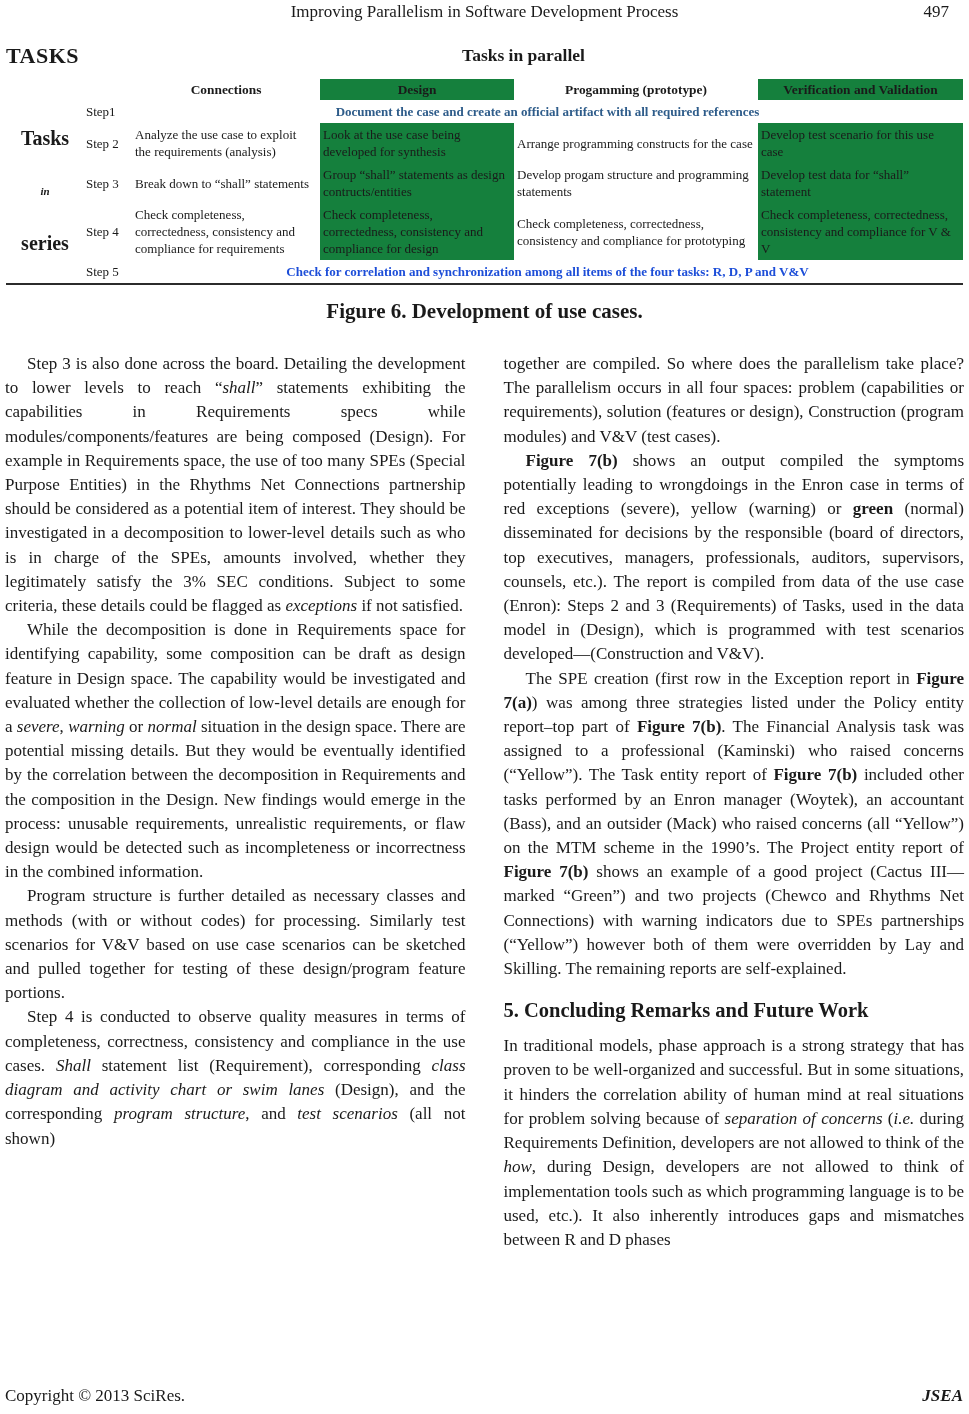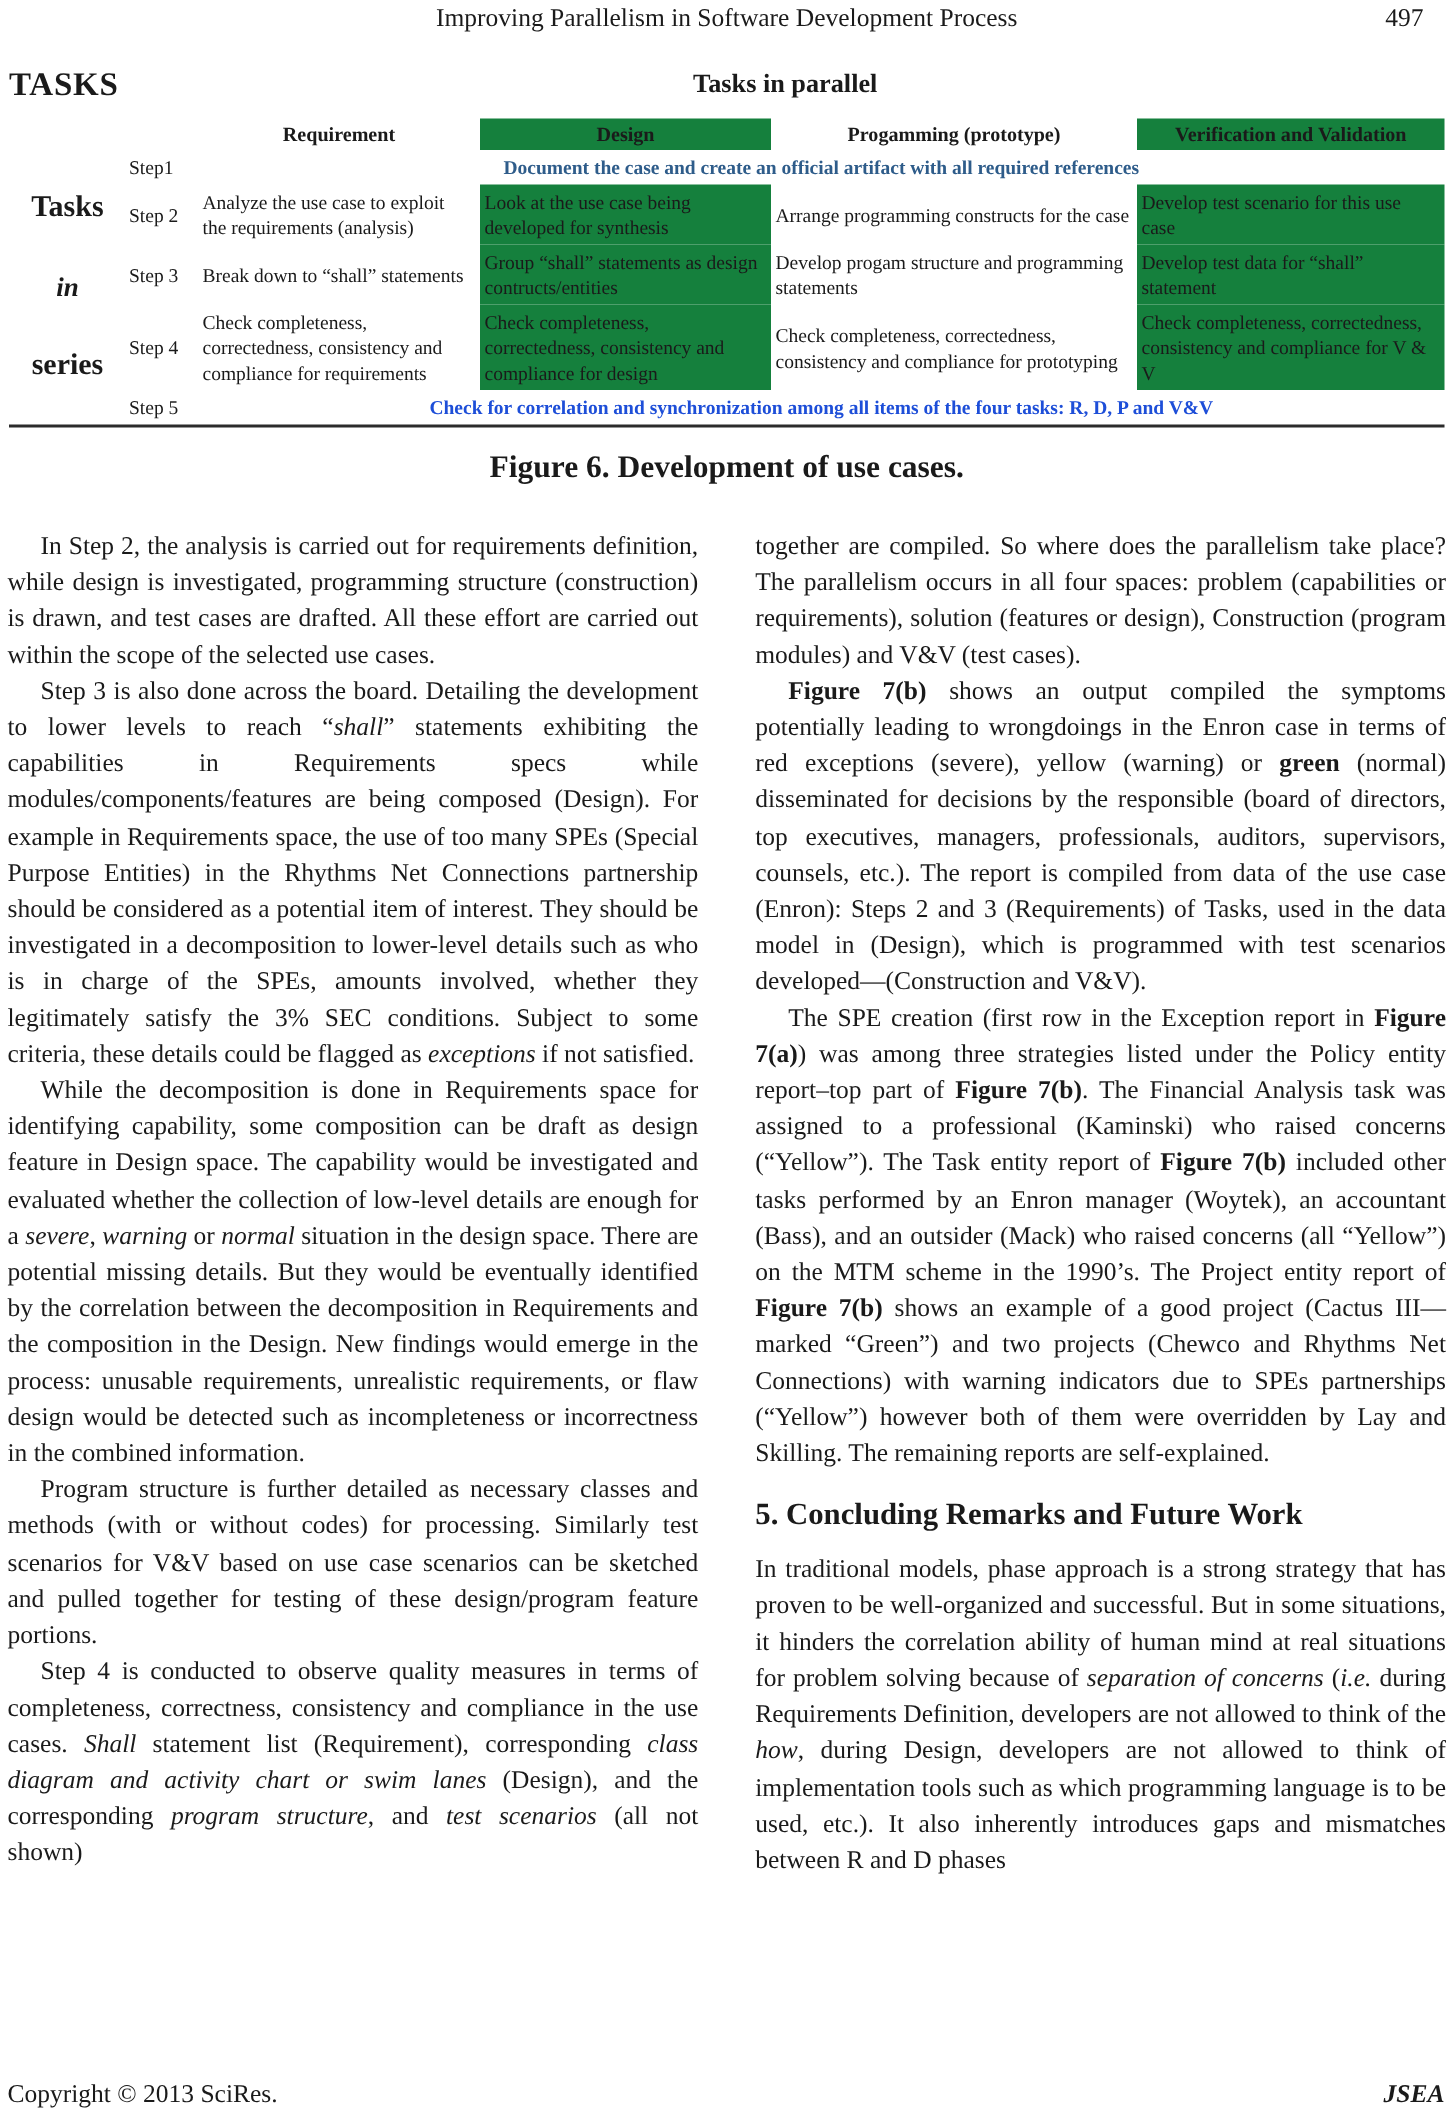--- a/index.html
+++ b/index.html
@@ -53,21 +53,21 @@
   .series-col {
     width: 78px;
     display: flex;
     flex-direction: column;
     align-items: center;
     justify-content: space-between;
     padding: 48px 0 28px 0;
     font-weight: bold;
   }
   .series-col .w1, .series-col .w3 { font-size: 20px; }
-  .series-col .w2 { font-size: 18px; font-style: italic; }
+  .series-col .w2 { font-size: 11px; font-style: italic; }
   .grid {
     flex: 1;
     display: grid;
     grid-template-columns: 48px 188px 194px 244px 1fr;
     font-size: 13px;
     line-height: 17px;
   }
   .cell { padding: 3px 5px 3px 3px; display: flex; flex-direction: column; justify-content: center; }
   .cell.hdr { font-weight: bold; text-align: center; align-items: center; padding: 2px 2px; font-size: 13.4px; }
   .cell.shade { background: #15803d; }
@@ -139,21 +139,21 @@
   <div class="task-table">
     <div class="series-col">
       <span class="w1">Tasks</span>
       <span class="w2">in</span>
       <span class="w3">series</span>
     </div>
 
     <div class="grid">
 
       <div class="cell hdr"></div>
-      <div class="cell hdr">Requirement</div>
+      <div class="cell hdr">Connections</div>
       <div class="cell hdr shade">Design</div>
       <div class="cell hdr">Progamming (prototype)</div>
       <div class="cell hdr shade">Verification and Validation</div>
 
       <div class="cell steplabel">Step1</div>
       <div class="cell spanrow blue1">Document the case and create an official artifact with all required references</div>
 
       <div class="cell steplabel">Step 2</div>
       <div class="cell">Analyze the use case to exploit the requirements (analysis)</div>
       <div class="cell shade">Look at the use case being developed for synthesis</div>
@@ -175,21 +175,20 @@
       <div class="cell steplabel">Step 5</div>
       <div class="cell spanrow blue5">Check for correlation and synchronization among all items of the four tasks: R, D, P and V&amp;V</div>
     </div>
   </div>
 
   <div class="figure-caption">Figure 6. Development of use cases.</div>
 </div>
 
 <div class="article">
   <div class="col">
-    <p class="indent">In Step 2, the analysis is carried out for requirements definition, while design is investigated, programming structure (construction) is drawn, and test cases are drafted. All these effort are carried out within the scope of the selected use cases.</p>
     <p class="indent">Step 3 is also done across the board. Detailing the development to lower levels to reach “<i>shall</i>” statements exhibiting the capabilities in Requirements specs while modules/components/features are being composed (Design). For example in Requirements space, the use of too many SPEs (Special Purpose Entities) in the Rhythms Net Connections partnership should be considered as a potential item of interest. They should be investigated in a decomposition to lower-level details such as who is in charge of the SPEs, amounts involved, whether they legitimately satisfy the 3% SEC conditions. Subject to some criteria, these details could be flagged as <i>exceptions</i> if not satisfied.</p>
     <p class="indent">While the decomposition is done in Requirements space for identifying capability, some composition can be draft as design feature in Design space. The capability would be investigated and evaluated whether the collection of low-level details are enough for a <i>severe</i>, <i>warning</i> or <i>normal</i> situation in the design space. There are potential missing details. But they would be eventually identified by the correlation between the decomposition in Requirements and the composition in the Design. New findings would emerge in the process: unusable requirements, unrealistic requirements, or flaw design would be detected such as incompleteness or incorrectness in the combined information.</p>
     <p class="indent">Program structure is further detailed as necessary classes and methods (with or without codes) for processing. Similarly test scenarios for V&amp;V based on use case scenarios can be sketched and pulled together for testing of these design/program feature portions.</p>
     <p class="indent">Step 4 is conducted to observe quality measures in terms of completeness, correctness, consistency and compliance in the use cases. <i>Shall</i> statement list (Requirement), corresponding <i>class diagram and activity chart or swim lanes</i> (Design), and the corresponding <i>program structure</i>, and <i>test scenarios</i> (all not shown)</p>
   </div>
   <div class="col">
     <p>together are compiled. So where does the parallelism take place? The parallelism occurs in all four spaces: problem (capabilities or requirements), solution (features or design), Construction (program modules) and V&amp;V (test cases).</p>
     <p class="indent"><b>Figure 7(b)</b> shows an output compiled the symptoms potentially leading to wrongdoings in the Enron case in terms of red exceptions (severe), yellow (warning) or <b>green</b> (normal) disseminated for decisions by the responsible (board of directors, top executives, managers, professionals, auditors, supervisors, counsels, etc.). The report is compiled from data of the use case (Enron): Steps 2 and 3 (Requirements) of Tasks, used in the data model in (Design), which is programmed with test scenarios developed—(Construction and V&amp;V).</p>
     <p class="indent">The SPE creation (first row in the Exception report in <b>Figure 7(a)</b>) was among three strategies listed under the Policy entity report–top part of <b>Figure 7(b)</b>. The Financial Analysis task was assigned to a professional (Kaminski) who raised concerns (“Yellow”). The Task entity report of <b>Figure 7(b)</b> included other tasks performed by an Enron manager (Woytek), an accountant (Bass), and an outsider (Mack) who raised concerns (all “Yellow”) on the MTM scheme in the 1990’s. The Project entity report of <b>Figure 7(b)</b> shows an example of a good project (Cactus III—marked “Green”) and two projects (Chewco and Rhythms Net Connections) with warning indicators due to SPEs partnerships (“Yellow”) however both of them were overridden by Lay and Skilling. The remaining reports are self-explained.</p>
     <h2 class="section-heading">5. Concluding Remarks and Future Work</h2>

